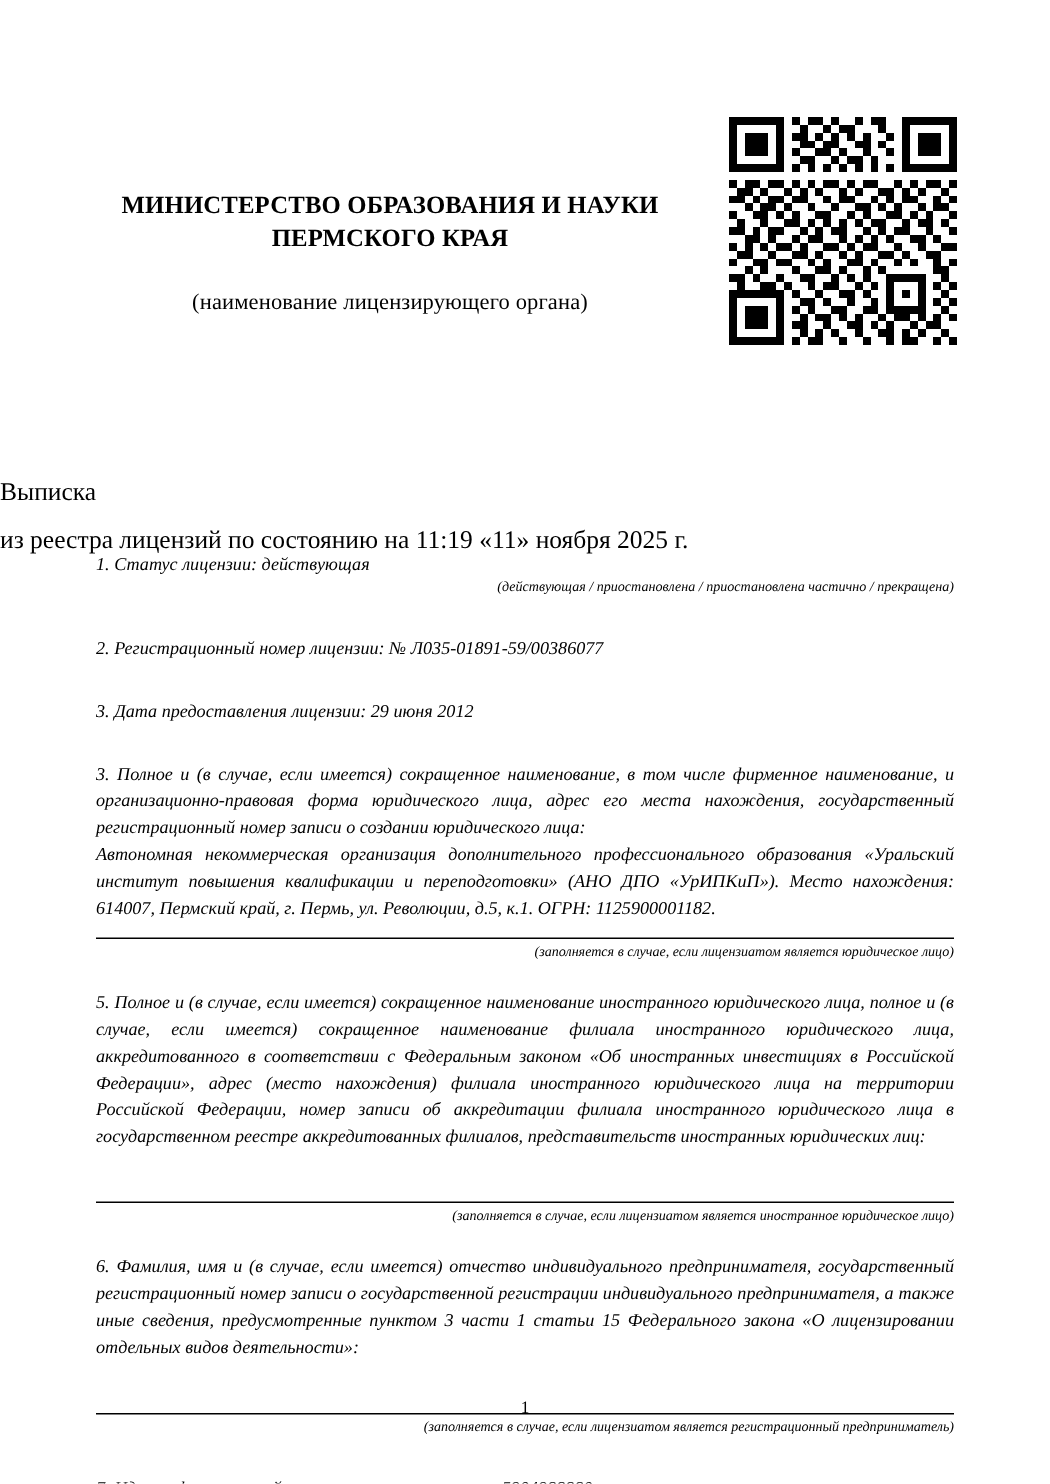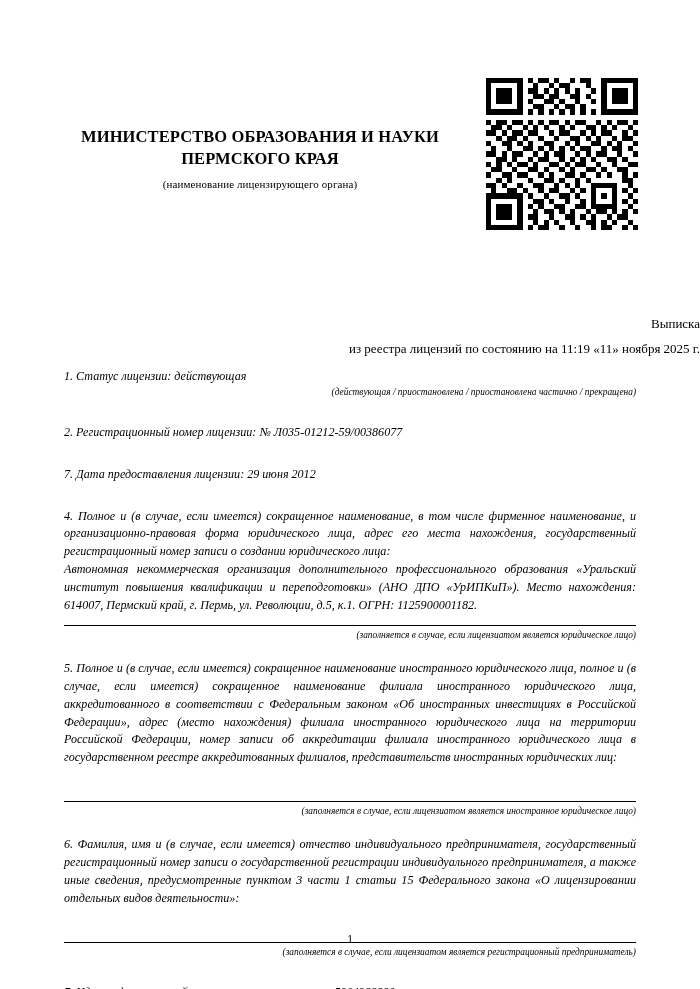--- a/index.html
+++ b/index.html
@@ -41,33 +41,33 @@
     width: 440px;
     text-align: center;
   }
   .header .org {
     font-weight: bold;
     font-size: 16.5px;
     line-height: 1.36;
     letter-spacing: 0.1px;
   }
   .header .org-sub {
-    font-size: 11px;
-    margin-top: 7px;
+    font-size: 15px;
+    margin-top: 23px;
     letter-spacing: 0.1px;
   }
 
   
   .doc-title {
     position: absolute;
     top: 312px;
     left: 0;
     width: 700px;
-    text-align: right;
-    font-size: 13px;
+    text-align: left;
+    font-size: 17px;
     line-height: 1.9;
   }
 
   
   .content {
     position: absolute;
     top: 368px;
     left: 64px;
     width: 572px;
     font-size: 12.1px;
@@ -411,33 +411,33 @@
   <div class="content">
 
     <div class="item">
       <p class="just">1. Статус лицензии: действующая</p>
       <p class="note">(действующая / приостановлена / приостановлена частично / прекращена)</p>
     </div>
 
     <div class="gap-md"></div>
 
     <div class="item">
-      <p class="just">2. Регистрационный номер лицензии: № Л035-01212-59/00386077</p>
+      <p class="just">2. Регистрационный номер лицензии: № Л035-01891-59/00386077</p>
     </div>
 
     <div class="gap-md"></div>
 
     <div class="item">
-      <p class="just">7. Дата предоставления лицензии: 29 июня 2012</p>
+      <p class="just">3. Дата предоставления лицензии: 29 июня 2012</p>
     </div>
 
     <div class="gap-md"></div>
 
     <div class="item">
-      <p class="just">4. Полное и (в случае, если имеется) сокращенное наименование, в том числе фирменное наименование, и организационно-правовая форма юридического лица, адрес его места нахождения, государственный регистрационный номер записи о создании юридического лица:</p>
+      <p class="just">3. Полное и (в случае, если имеется) сокращенное наименование, в том числе фирменное наименование, и организационно-правовая форма юридического лица, адрес его места нахождения, государственный регистрационный номер записи о создании юридического лица:</p>
       <p class="just">Автономная некоммерческая организация дополнительного профессионального образования «Уральский институт повышения квалификации и переподготовки» (АНО ДПО «УрИПКиП»). Место нахождения: 614007, Пермский край, г. Пермь, ул. Революции, д.5, к.1. ОГРН: 1125900001182.</p>
       <hr class="rule">
       <p class="note">(заполняется в случае, если лицензиатом является юридическое лицо)</p>
     </div>
 
     <div class="gap-sm"></div>
 
     <div class="item">
       <p class="just">5. Полное и (в случае, если имеется) сокращенное наименование иностранного юридического лица, полное и (в случае, если имеется) сокращенное наименование филиала иностранного юридического лица, аккредитованного в соответствии с Федеральным законом «Об иностранных инвестициях в Российской Федерации», адрес (место нахождения) филиала иностранного юридического лица на территории Российской Федерации, номер записи об аккредитации филиала иностранного юридического лица в государственном реестре аккредитованных филиалов, представительств иностранных юридических лиц:</p>
       <div class="blank-line-gap"></div>

